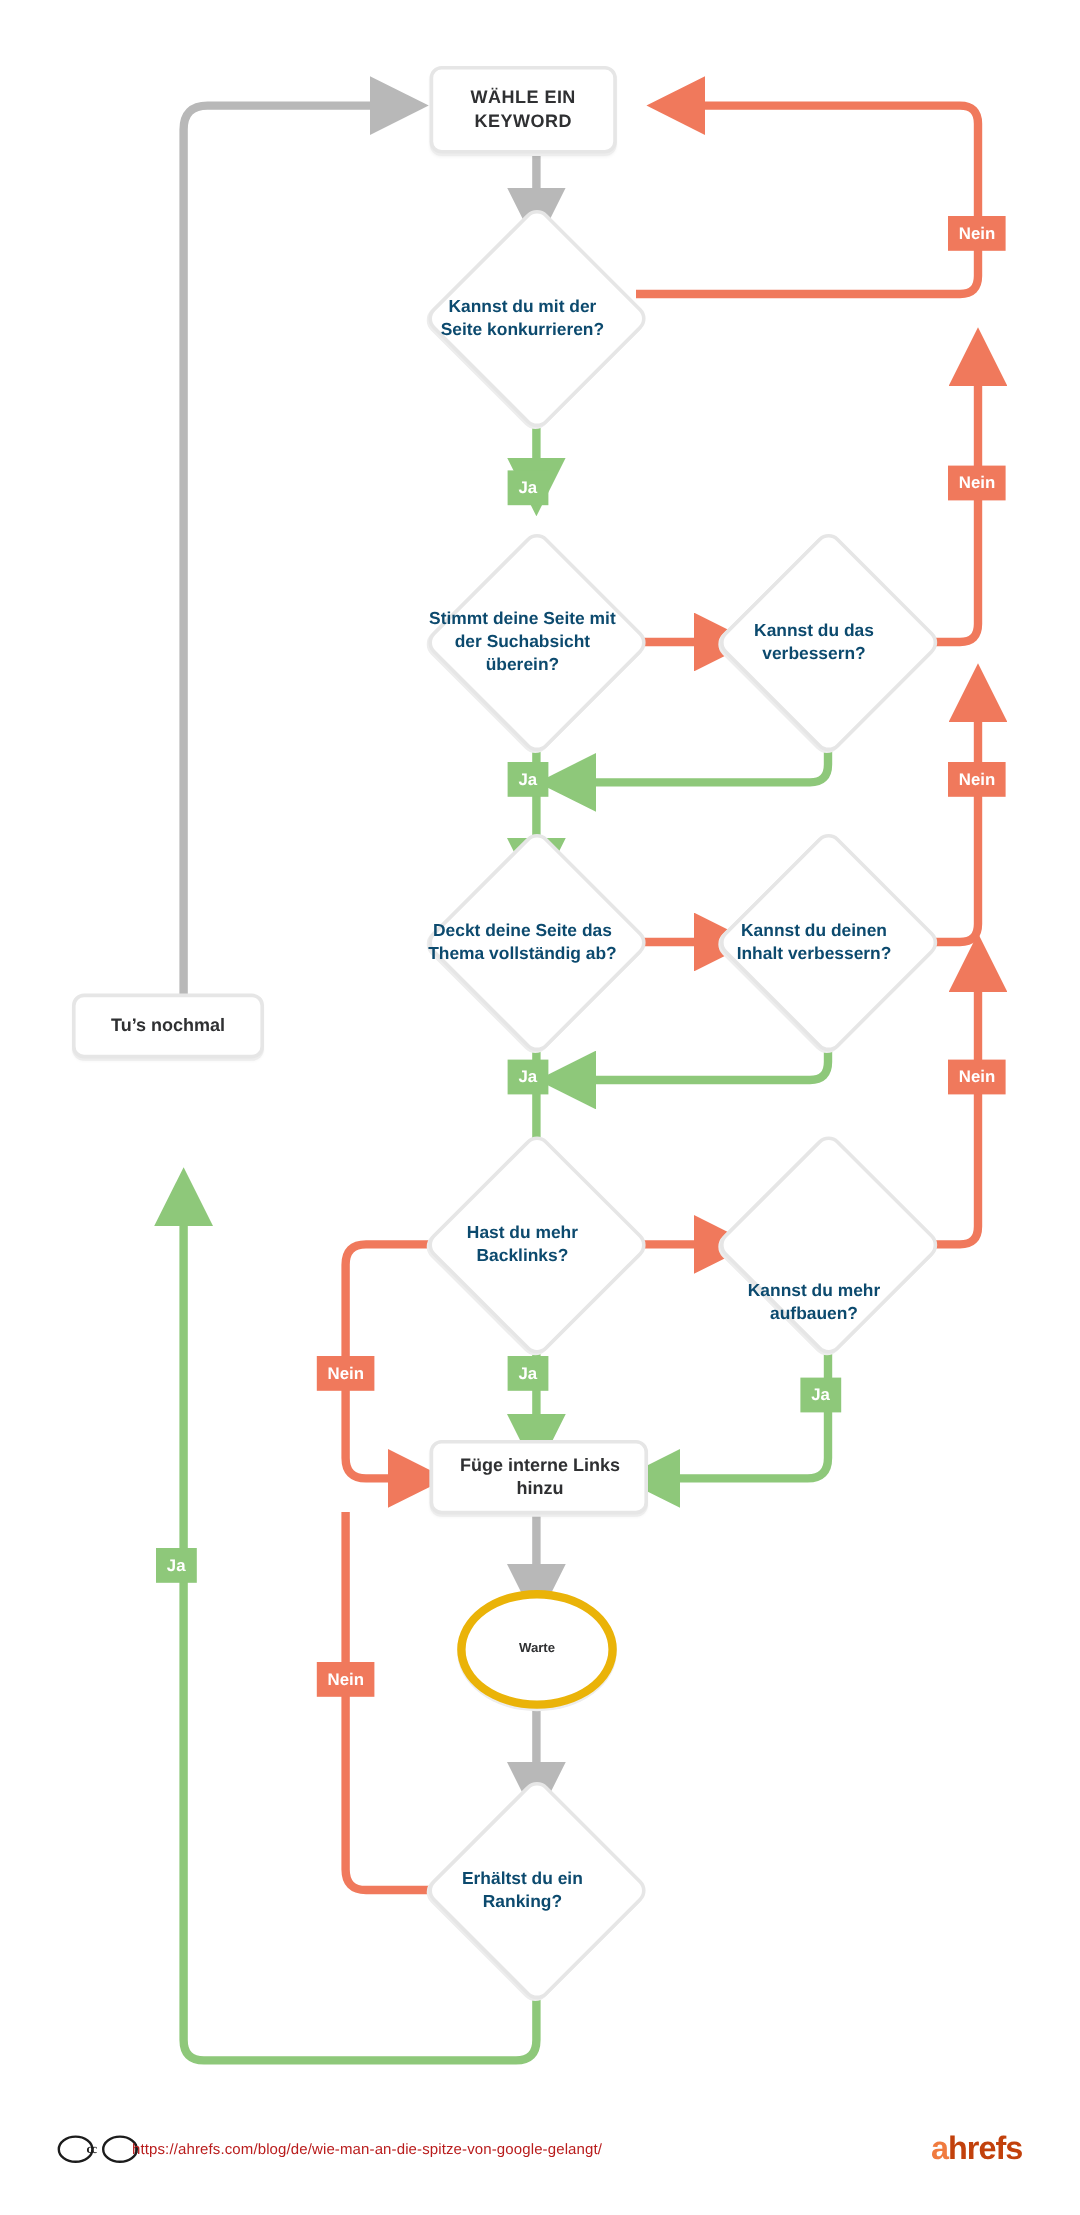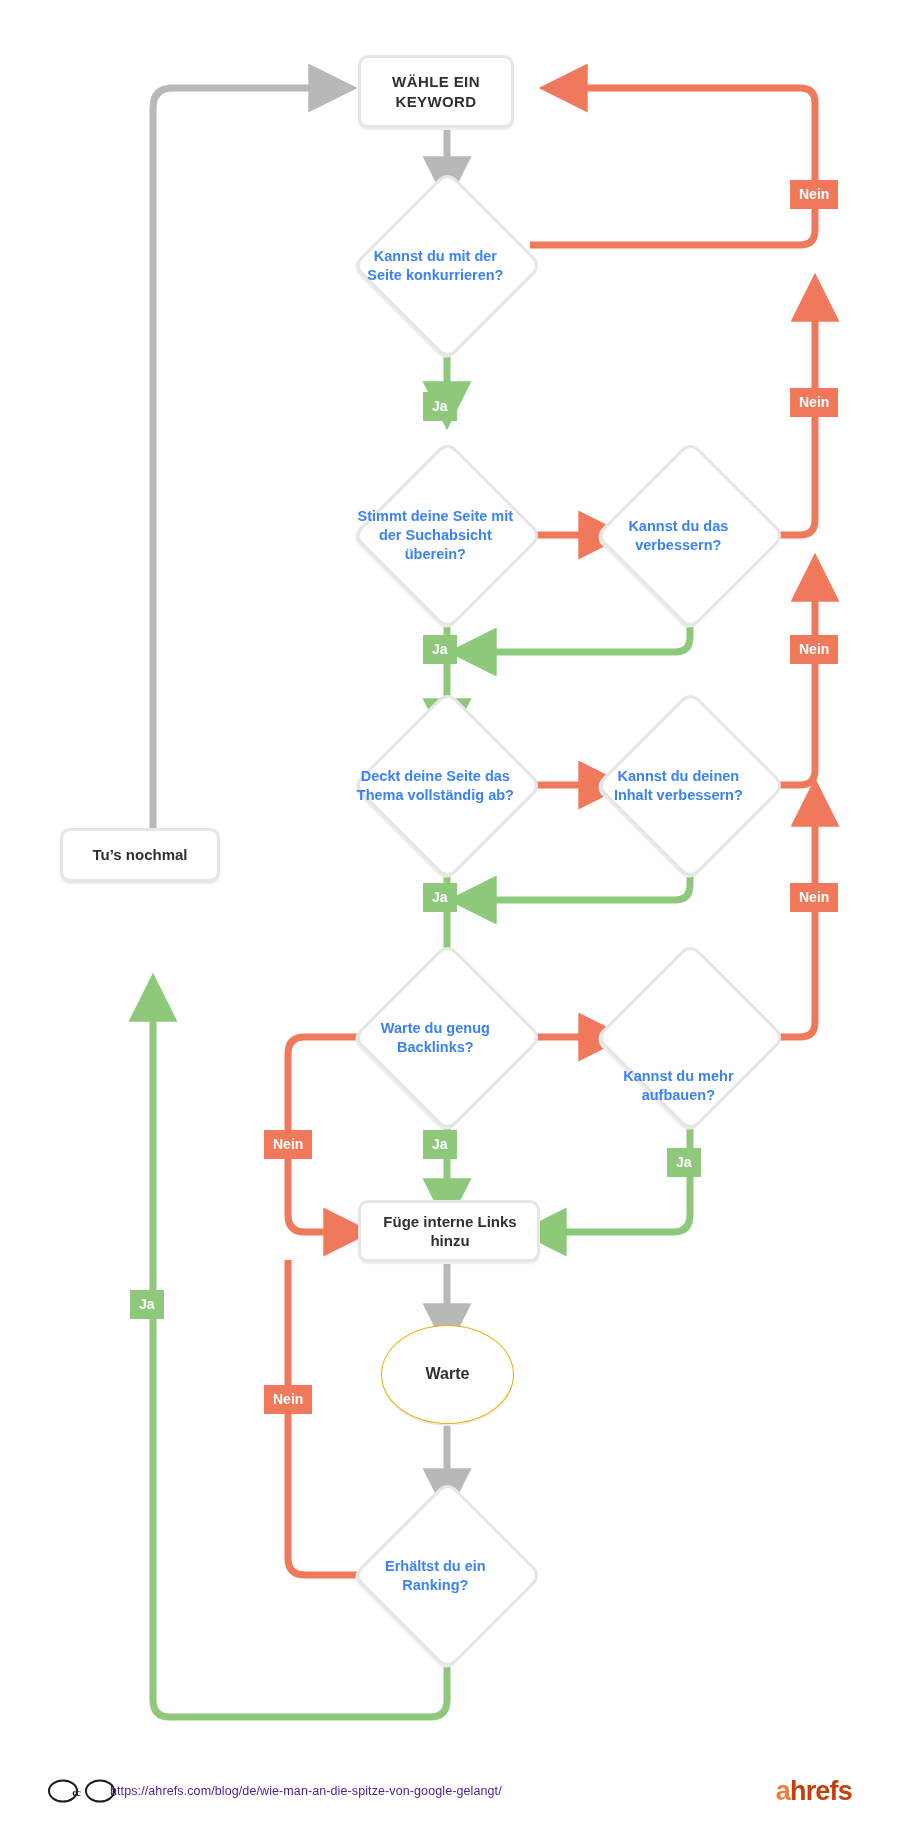--- a/index.html
+++ b/index.html
@@ -29,23 +29,23 @@
   }
   .rect {
     border: 3px solid #e6e6e6;
     border-radius: 10px;
     box-shadow: 0 2px 0 0 #ededed, 0 3px 3px -1px rgba(0,0,0,.05);
     font-size: 15px;
     padding: 6px 10px;
   }
   .rect.caps { letter-spacing: .4px; }
   .circle {
-    border: 1px solid #eab308;
+    border: 7px solid #eab308;
     border-radius: 50%;
-    font-size: 16px;
+    font-size: 11px;
     box-shadow: 0 2px 0 0 #ededed;
   }
   .diamond {
     background: transparent;
     border: none;
   }
   .diamond .dshape {
     position: absolute; left: 0; top: 0; width: 100%; height: 100%;
     background: #ffffff;
     border: 3px solid #e6e6e6;
@@ -53,21 +53,21 @@
     transform: rotate(45deg);
     box-shadow: 0 2px 0 0 #ededed;
     z-index: 0;
   }
   .diamond .dtext {
     position: relative; z-index: 2;
     width: 136%;
     margin-left: -18%;
     font-size: 14.5px;
     font-weight: 700;
-    color: #3b82f6;
+    color: #0c4a6e;
     line-height: 1.3;
     text-align: center;
     pointer-events: none;
   }
 
   
   .elabel {
     position: absolute;
     z-index: 8;
     color: #ffffff;
@@ -93,21 +93,21 @@
     width: 23px; height: 23px; border-radius: 50%;
     border: 2px solid #1c1c1c;
     display: flex; align-items: center; justify-content: center;
     font-size: 11px; font-weight: 700; color: #1c1c1c;
     font-family: "Liberation Serif", serif;
     letter-spacing: -1px;
     padding-left: 26px;
   }
   .cc-url {
     position: absolute; left: 110px; top: 50%; transform: translateY(-50%);
-    font-size: 12.5px; color: #4c1d95; font-weight: 400; letter-spacing: .1px;
+    font-size: 12.5px; color: #b91c1c; font-weight: 400; letter-spacing: .1px;
   }
   .ahrefs {
     position: absolute; right: 48px; top: 50%; transform: translateY(-50%);
     font-size: 27px; font-weight: 700; letter-spacing: -0.8px;
     display: flex; align-items: baseline;
   }
   .ahrefs .a { color: #f07b3f; }
   .ahrefs .rest { color: #c2410c; }
 </style>
 </head>
@@ -198,21 +198,21 @@
     <div class="dtext">Deckt deine Seite das Thema vollständig ab?</div>
   </div>
 
   <div class="node diamond" style="left:623px; top:718px; width:135px; height:135px;">
     <div class="dshape"></div>
     <div class="dtext">Kannst du deinen Inhalt verbessern?</div>
   </div>
 
   <div class="node diamond" style="left:380px; top:970px; width:135px; height:135px;">
     <div class="dshape"></div>
-    <div class="dtext">Warte du genug Backlinks?</div>
+    <div class="dtext">Hast du mehr Backlinks?</div>
   </div>
 
   <div class="node diamond" style="left:623px; top:970px; width:135px; height:135px;align-items:flex-end;">
     <div class="dshape"></div>
     <div class="dtext">Kannst du mehr aufbauen?</div>
   </div>
 
   <div class="node rect" style="left:358px; top:1200px; width:182px; height:62px;padding-left:12px;">
     <span>Füge interne Links hinzu</span>
   </div>

